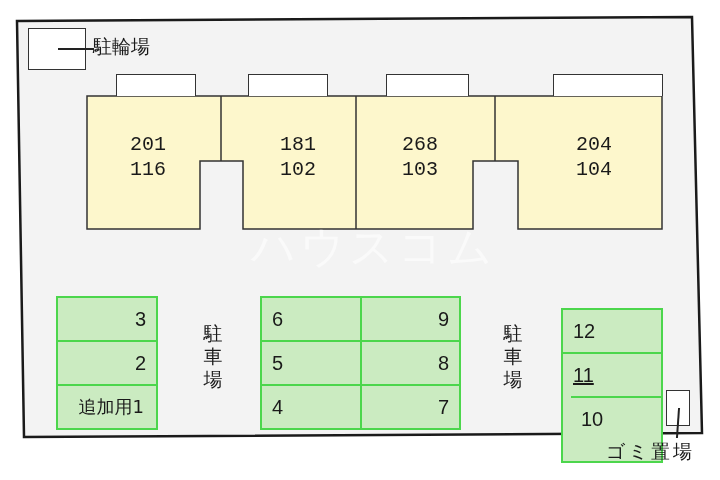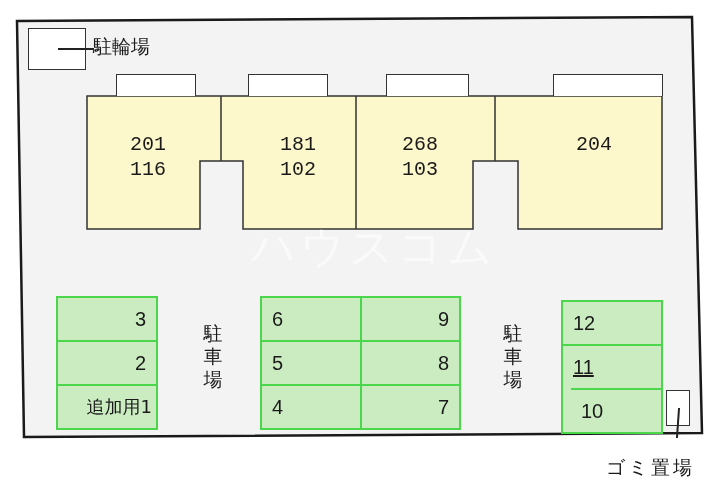--- a/index.html
+++ b/index.html
@@ -20,21 +20,21 @@
     position: absolute; left: 0; right: 0; height: 44px; border-top: 2px solid #4cd64c;
     font-family: "Liberation Sans", sans-serif; font-size: 20px; line-height: 42px; padding: 0 10px;
   }
   .cell.first { border-top: none; }
   .cell.r { text-align: right; }
   .cell.l { text-align: left; }
   .vsplit { top: 0; bottom: 0; width: 2px; background: #4cd64c; }
   .vlabel { font-size: 19px; line-height: 23px; width: 22px; text-align: center; }
   .garbage-box { left: 666px; top: 390px; width: 24px; height: 36px; border: 1.5px solid #333; background: #fff; }
   .garbage-leader { left: 677px; top: 408px; width: 1.5px; height: 30px; background: #222; transform: rotate(4deg); }
-  .garbage-label { left: 606px; top: 438px; font-size: 19px; line-height: 26px; letter-spacing: 3px; margin-top: 16px; }
+  .garbage-label { left: 606px; top: 438px; font-size: 19px; line-height: 26px; letter-spacing: 3px; }
 </style>
 </head>
 <body>
 
 <svg class="lot" width="720" height="480">
   <polygon points="17,21 692,17 702,433 24,437" fill="#f3f3f3" stroke="#1a1a1a" stroke-width="2.5"></polygon>
 
   <polygon points="87,96 662,96 662,229 518,229 518,161 473,161 473,229 356,229 243,229 243,161 200,161 200,229 87,229" fill="#fdf7cc" stroke="#333" stroke-width="1.5"></polygon>
   <line x1="221" y1="96" x2="221" y2="161" stroke="#333" stroke-width="1.5"></line>
   <line x1="356" y1="96" x2="356" y2="229" stroke="#333" stroke-width="1.5"></line>
@@ -57,28 +57,29 @@
 <div class="abs unit-text" style="left:268px;top:132px;width:60px;">
   <div>181</div>
   <div>102</div>
 </div>
 <div class="abs unit-text" style="left:390px;top:132px;width:60px;">
   <div>268</div>
   <div>103</div>
 </div>
 <div class="abs unit-text" style="left:564px;top:132px;width:60px;">
   <div>204</div>
+  <div>104</div>
 </div>
 
 <div class="abs watermark">ハウスコム</div>
 
 <div class="abs pblock" style="left:56px;top:296px;width:102px;height:134px;">
   <div class="cell r first" style="top:0;">3</div>
   <div class="cell r" style="top:42px;">2</div>
-  <div class="cell r" style="top:86px;padding:0 4px;font-family:'DejaVu Sans',sans-serif;font-size:18px;">追加用1</div>
+  <div class="cell r" style="top:86px;padding:0 12px;font-family:'DejaVu Sans',sans-serif;font-size:18px;">追加用1</div>
 </div>
 
 <div class="abs vlabel" style="left:202px;top:322px;">
   <div>駐</div>
   <div>車</div>
   <div>場</div>
 </div>
 
 <div class="abs pblock" style="left:260px;top:296px;width:201px;height:134px;">
   <div class="abs" style="left:0;top:0;width:99px;height:130px;">
@@ -93,21 +94,21 @@
     <div class="cell r" style="top:86px;">7</div>
   </div>
 </div>
 
 <div class="abs vlabel" style="left:502px;top:322px;">
   <div>駐</div>
   <div>車</div>
   <div>場</div>
 </div>
 
-<div class="abs pblock" style="left:561px;top:300px;width:102px;height:134px;">
+<div class="abs pblock" style="left:561px;top:308px;width:102px;height:155px;">
   <div class="cell l first" style="top:0;">12</div>
   <div class="cell l" style="top:42px;text-decoration:underline;">11</div>
   <div class="cell l" style="top:86px;margin-left:8px;">10</div>
 </div>
 
 <div class="abs garbage-box"></div>
 <div class="abs garbage-leader"></div>
 <div class="abs garbage-label">ゴミ置場</div>
 
 </body></html>

